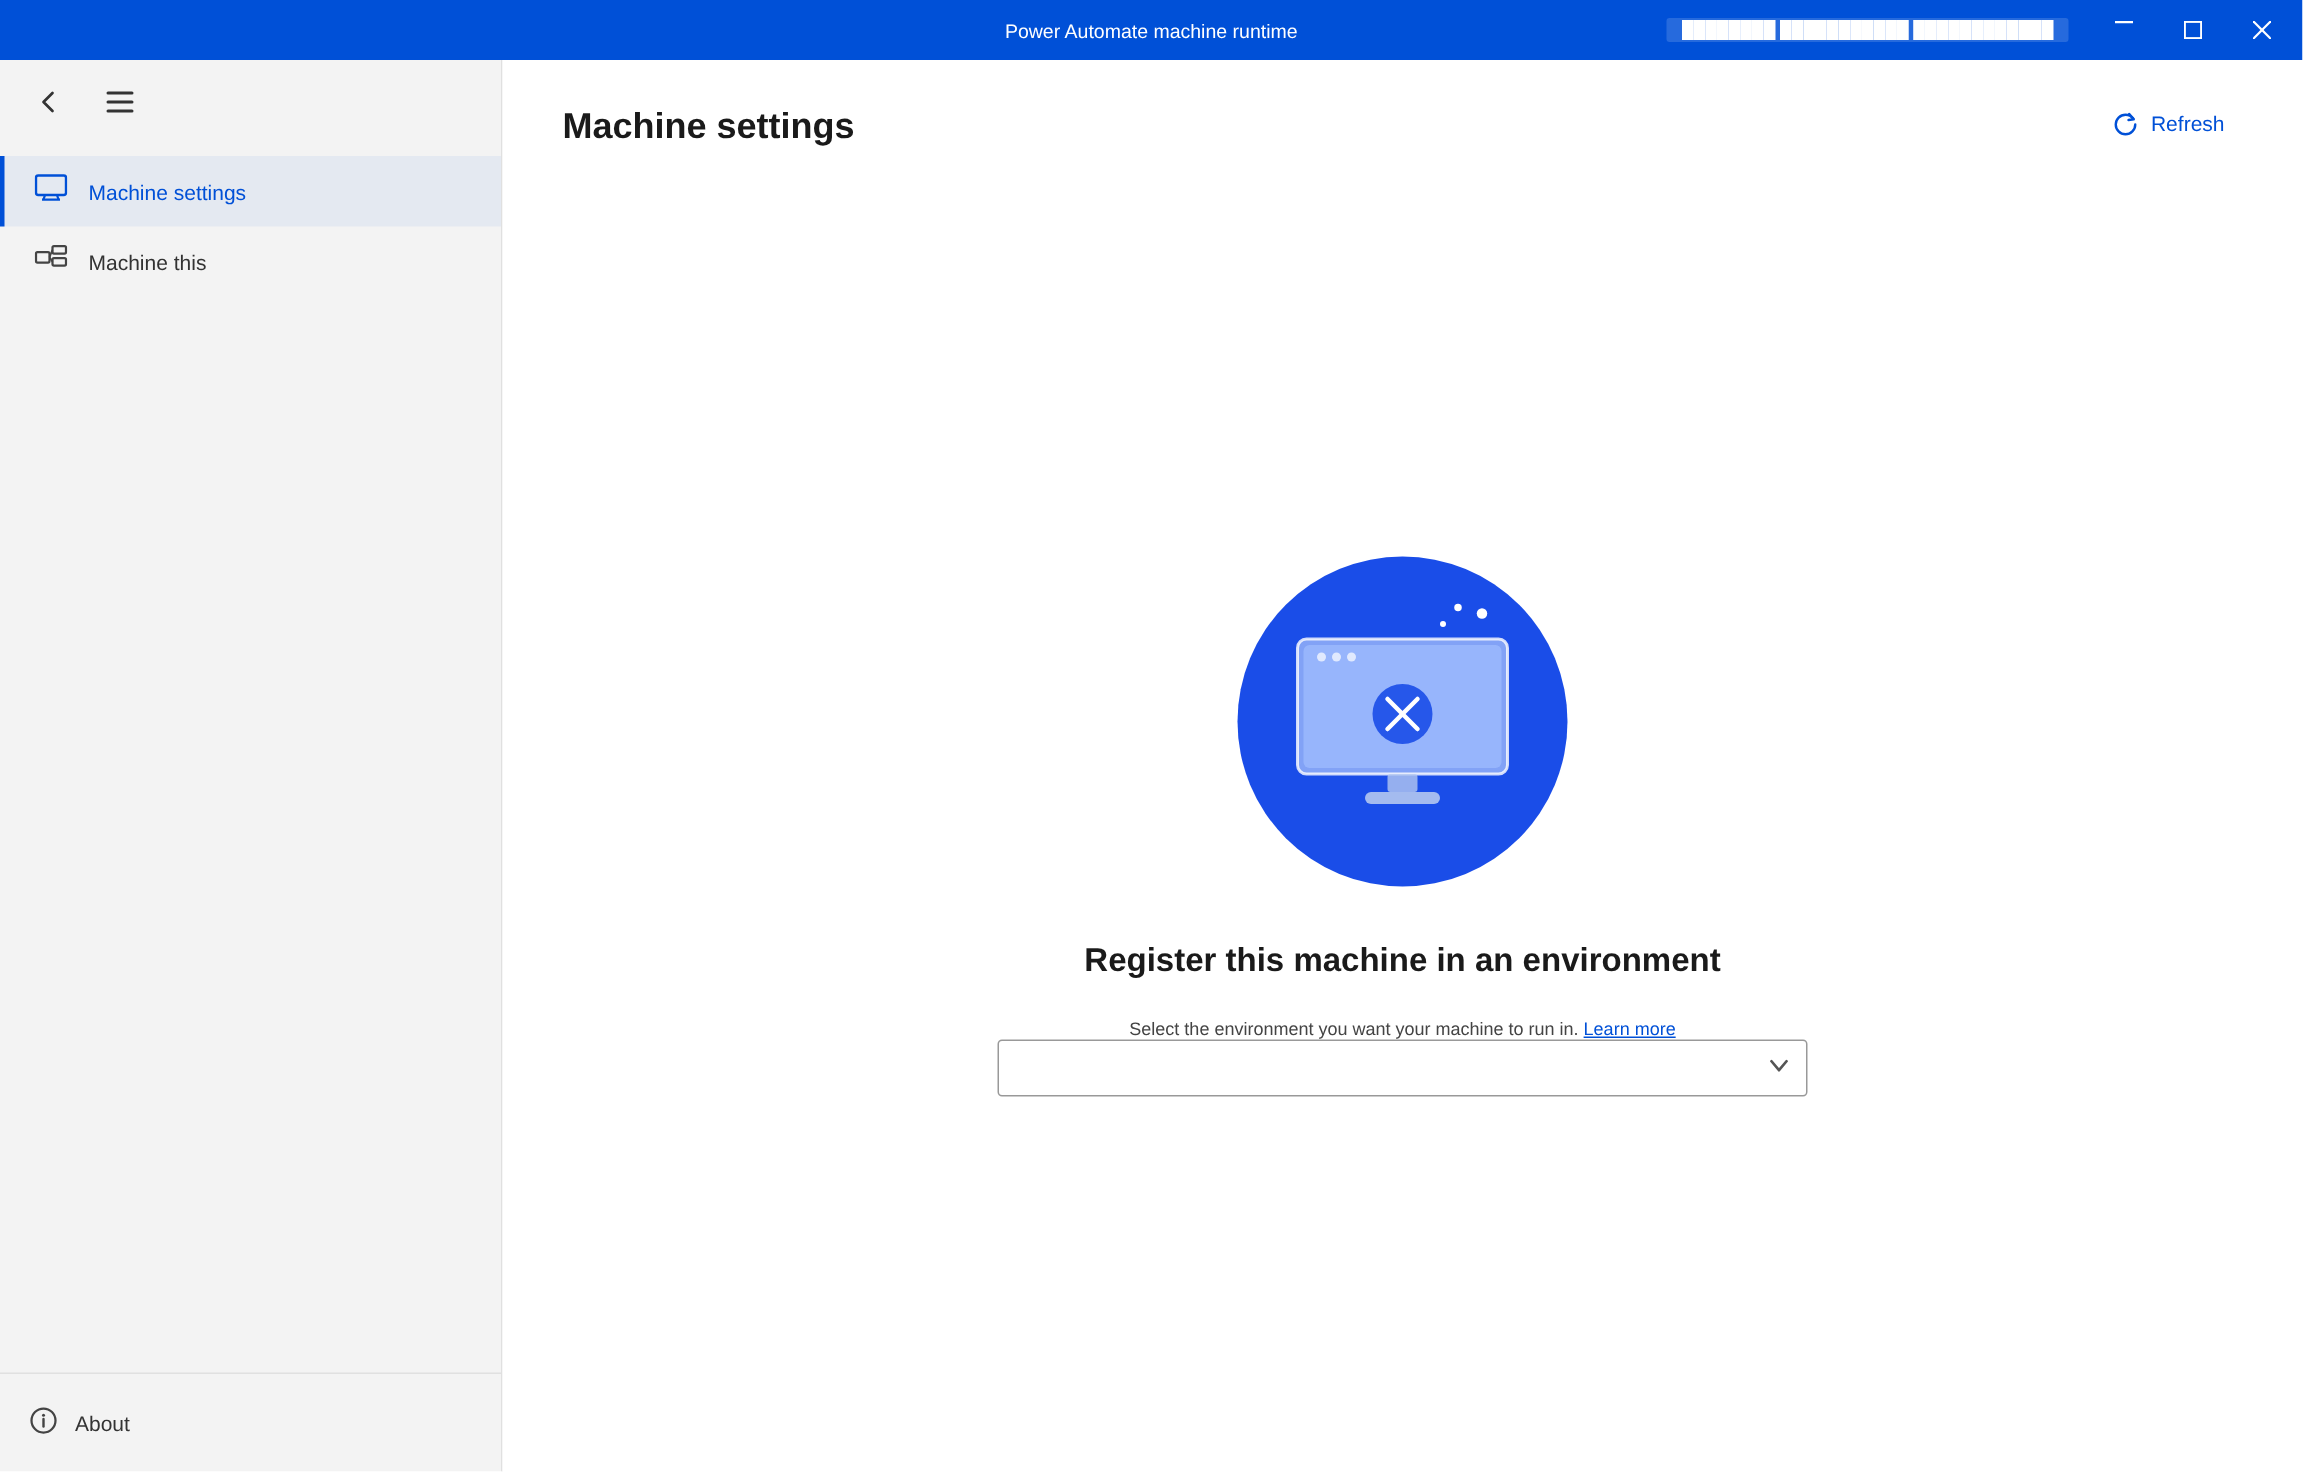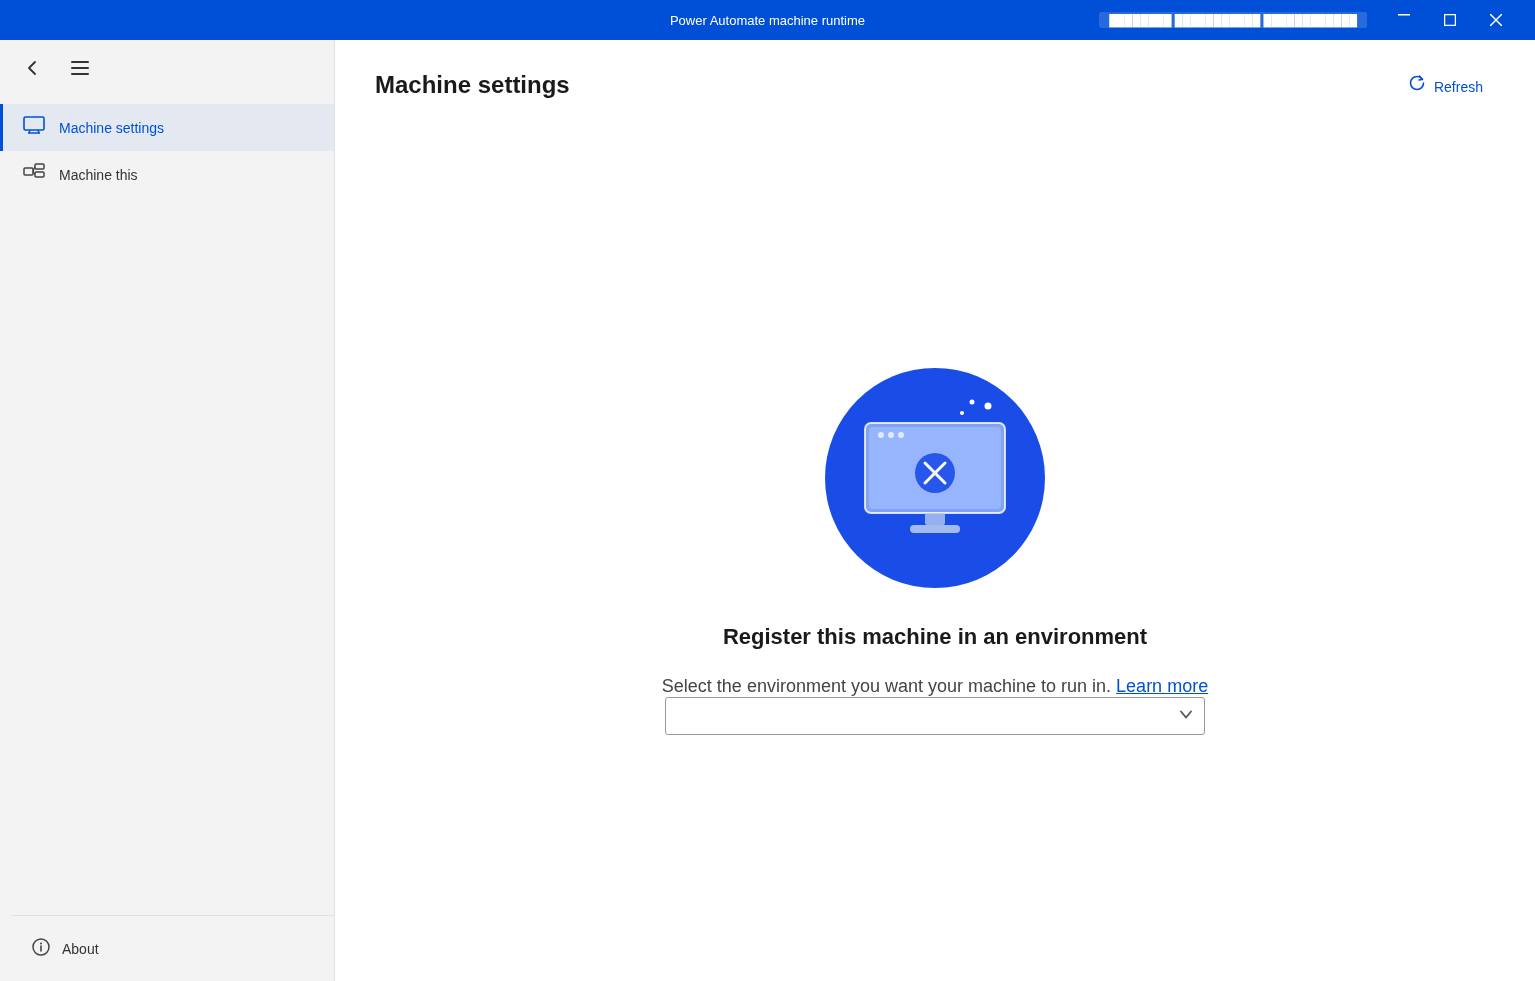--- a/index.html
+++ b/index.html
@@ -13,21 +13,21 @@
       flex-direction: column;
     }
 
     
     .titlebar {
       background: #0050d7;
       height: 40px;
       display: flex;
       align-items: center;
       justify-content: space-between;
-      padding: 0 16px 0 0;
+      padding: 0 4px 0 0;
       flex-shrink: 0;
       position: relative;
     }
     .titlebar-title {
       color: #fff;
       font-size: 13px;
       position: absolute;
       left: 50%;
       transform: translateX(-50%);
       white-space: nowrap;
@@ -129,21 +129,20 @@
     .nav-icon {
       font-size: 18px;
       width: 22px;
       text-align: center;
       flex-shrink: 0;
     }
 
     .sidebar-footer {
       padding: 16px 20px;
       border-top: 1px solid #e0e0e0;
-      margin-left: 12px;
     }
     .about-item {
       display: flex;
       align-items: center;
       gap: 12px;
       cursor: pointer;
       font-size: 14px;
       color: #333;
       padding: 6px 0;
     }
@@ -162,21 +161,21 @@
       justify-content: space-between;
       padding: 28px 40px 20px 40px;
     }
     .page-title {
       font-size: 24px;
       font-weight: 600;
       color: #1a1a1a;
     }
     .refresh-btn {
       display: flex;
-      align-items: flex-end;
+      align-items: flex-start;
       gap: 8px;
       background: none;
       border: none;
       cursor: pointer;
       font-size: 14px;
       color: #0050d7;
       padding: 6px 12px;
       border-radius: 4px;
     }
 
@@ -207,21 +206,21 @@
     }
 
     .register-title {
       font-size: 22px;
       font-weight: 600;
       color: #1a1a1a;
       margin-bottom: 26px;
       text-align: center;
     }
     .register-desc {
-      font-size: 18px;
+      font-size: 12px;
       color: #444;
       text-align: left;
     }
     .learn-more-link {
       color: #0050d7;
       text-decoration: underline;
       cursor: pointer;
     }
 
     .env-section {

